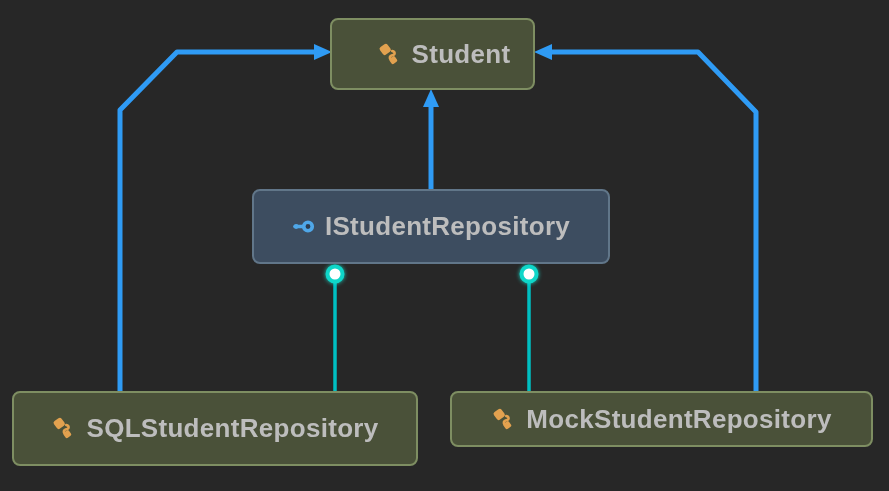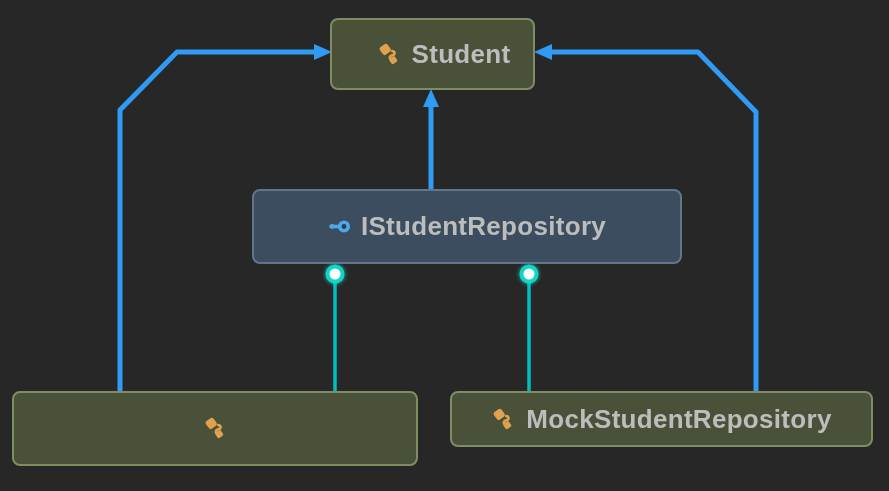--- a/index.html
+++ b/index.html
@@ -98,41 +98,42 @@
         <g fill="#E2A14F">
           <rect x="3.4" y="2.6" width="9" height="9" rx="2.2" transform="rotate(-36 7.9 7.1)"></rect>
           <rect x="12.4" y="14.2" width="6.4" height="6.4" rx="1.6" transform="rotate(-36 15.6 17.4)"></rect>
         </g>
         <path d="M14.6 8.6 C 17.8 9.4, 17.6 12.3, 14.6 12.8 C 11.9 13.4, 11.6 15.6, 13.3 16.6" fill="none" stroke-width="2.4" stroke-linecap="round" stroke="#E2A14F"></path>
       </svg>
     </span>
     <span class="label">Student</span>
   </div>
 
-  <div class="node node-interface" style="left:252px; top:189px; width:430px; height:75px;">
+  <div class="node node-interface" style="left:252px; top:189px; width:358px; height:75px;">
     <span class="icon">
       <svg viewBox="0 0 20 20" width="23" height="23">
         <line x1="2.5" y1="10" x2="11" y2="10" stroke-width="3" stroke-linecap="round" stroke="#4FA7E8"></line>
         <circle cx="3.6" cy="10" r="2.1" fill="#4FA7E8"></circle>
         <circle cx="13.9" cy="10" r="3.7" fill="#2C3C50" stroke-width="3.2" stroke="#4FA7E8"></circle>
       </svg>
     </span>
     <span class="label">IStudentRepository</span>
   </div>
 
   <div class="node node-class" style="left:12px; top:391px; width:406px; height:75px;">
     <span class="icon">
       <svg viewBox="0 0 24 24" width="25" height="25">
         <g fill="#E2A14F">
           <rect x="3.4" y="2.6" width="9" height="9" rx="2.2" transform="rotate(-36 7.9 7.1)"></rect>
           <rect x="12.4" y="14.2" width="6.4" height="6.4" rx="1.6" transform="rotate(-36 15.6 17.4)"></rect>
         </g>
         <path d="M14.6 8.6 C 17.8 9.4, 17.6 12.3, 14.6 12.8 C 11.9 13.4, 11.6 15.6, 13.3 16.6" fill="none" stroke-width="2.4" stroke-linecap="round" stroke="#E2A14F"></path>
       </svg>
     </span>
+    <span class="label">SQLStudentRepository</span>
   </div>
 
   <div class="node node-class" style="left:450px; top:391px; width:423px; height:56px;">
     <span class="icon">
       <svg viewBox="0 0 24 24" width="25" height="25">
         <g fill="#E2A14F">
           <rect x="3.4" y="2.6" width="9" height="9" rx="2.2" transform="rotate(-36 7.9 7.1)"></rect>
           <rect x="12.4" y="14.2" width="6.4" height="6.4" rx="1.6" transform="rotate(-36 15.6 17.4)"></rect>
         </g>
         <path d="M14.6 8.6 C 17.8 9.4, 17.6 12.3, 14.6 12.8 C 11.9 13.4, 11.6 15.6, 13.3 16.6" fill="none" stroke-width="2.4" stroke-linecap="round" stroke="#E2A14F"></path>

